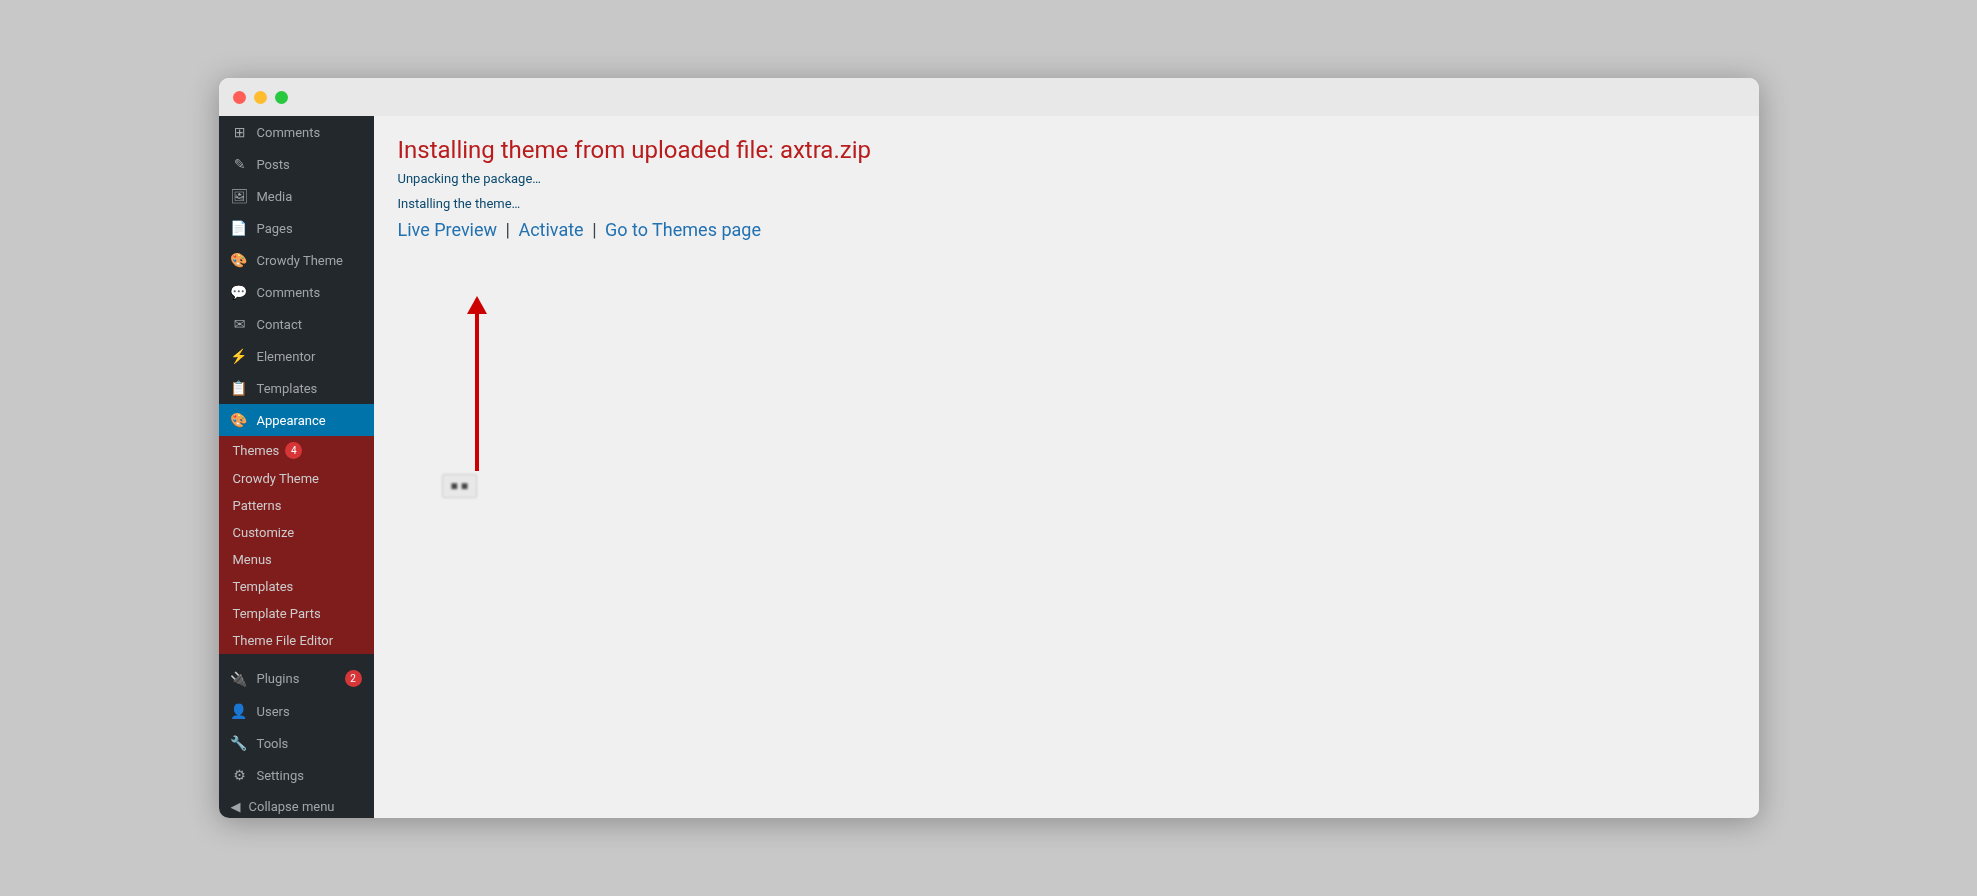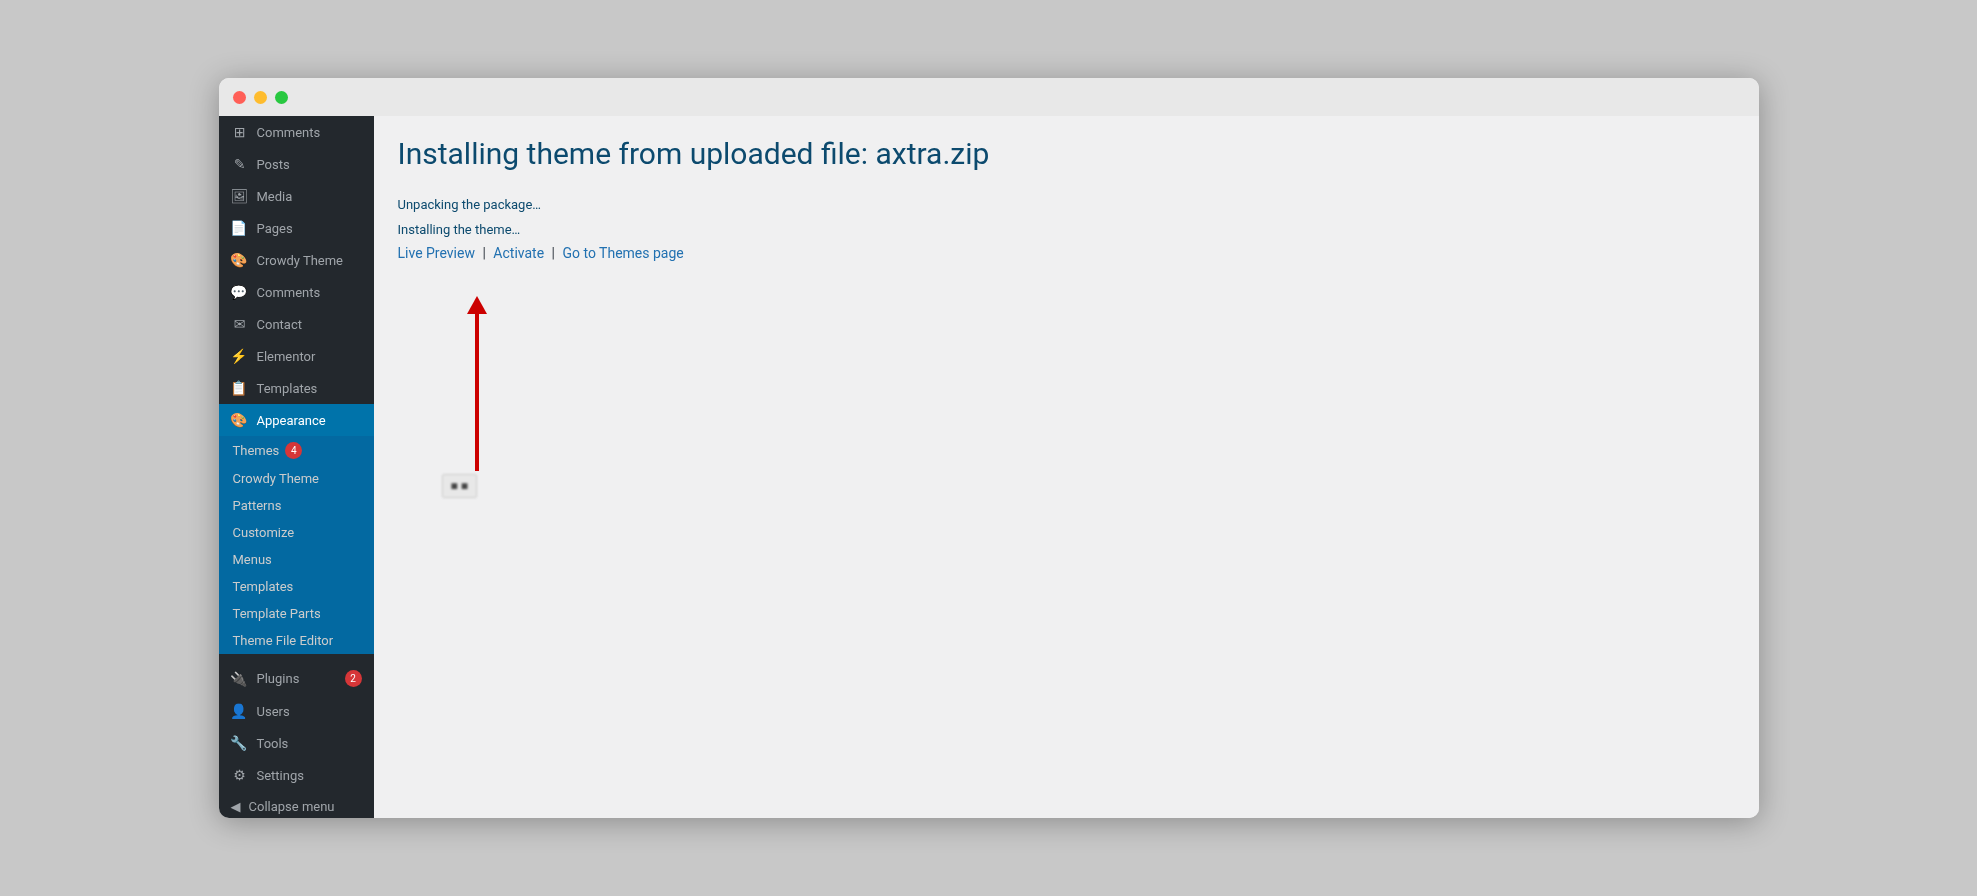--- a/index.html
+++ b/index.html
@@ -95,21 +95,21 @@
       font-size: 10px;
       display: flex;
       align-items: center;
       justify-content: center;
       margin-left: auto;
       flex-shrink: 0;
     }
 
     
     .sidebar-submenu {
-      background: #0369a1;
+      background: #7f1d1d;
     }
 
     .sidebar-submenu-item {
       display: block;
       padding: 6px 12px 6px 14px;
       color: #ccc;
       cursor: pointer;
       font-size: 13px;
       text-decoration: none;
     }
@@ -134,39 +134,39 @@
     
     .main-content {
       flex: 1;
       background: #f0f0f1;
       padding: 20px 24px;
       overflow-y: auto;
       position: relative;
     }
 
     .page-title {
-      font-size: 30px;
+      font-size: 24px;
       font-weight: 400;
-      color: #0c4a6e;
-      margin-bottom: 24px;
+      color: #b91c1c;
+      margin-bottom: 5px;
     }
 
     .install-message {
       color: #0c4a6e;
       font-size: 13px;
       line-height: 1.6;
     }
 
     .install-message p {
       margin-bottom: 4px;
     }
 
     .action-links {
       margin-top: 4px;
-      font-size: 14px;
+      font-size: 18px;
     }
 
     .action-links a {
       color: #2271b1;
       text-decoration: none;
     }
 
     .action-links .separator {
       color: #3c434a;
       margin: 0 4px;

